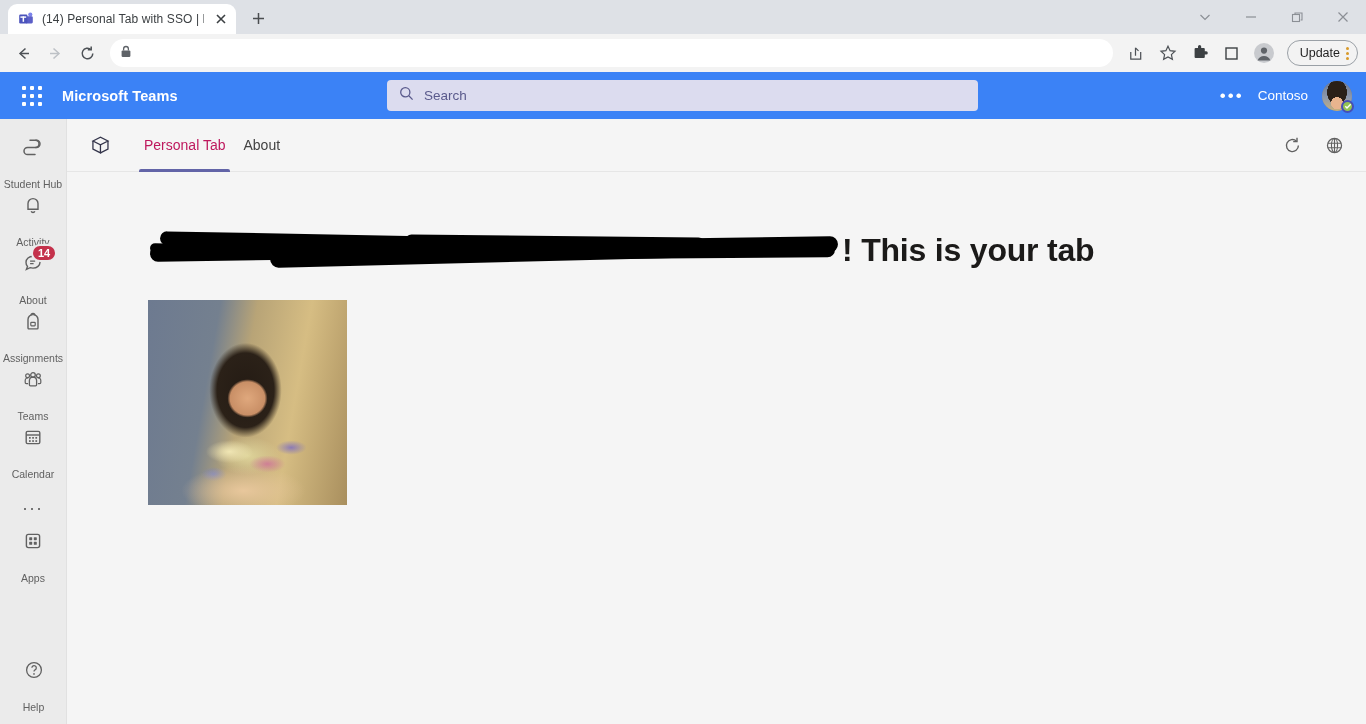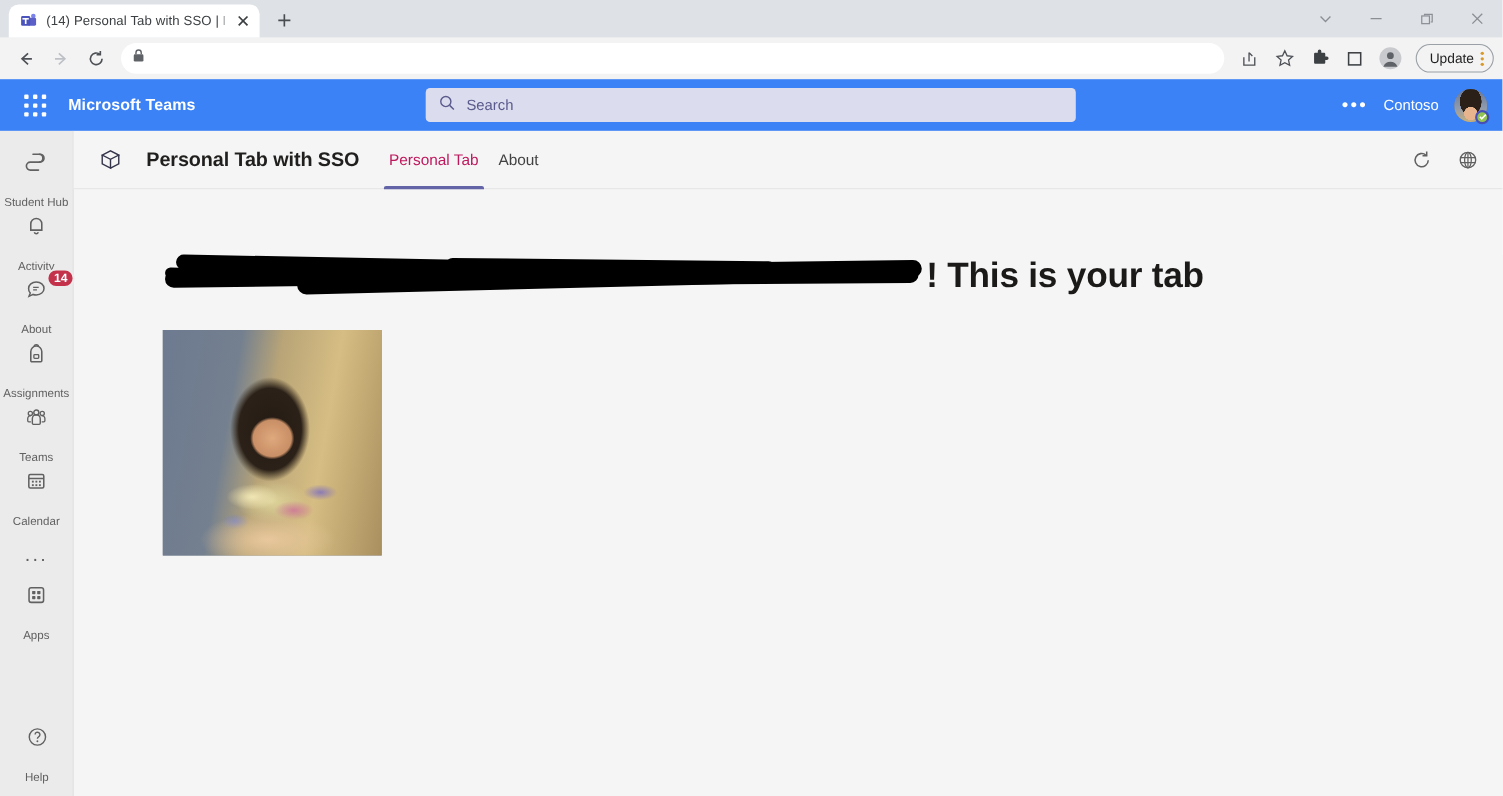--- a/index.html
+++ b/index.html
@@ -110,21 +110,21 @@
     padding-top: 14px; flex: none; position: relative;
   }
   .rail-item {
     width: 67px; height: 58px; display: flex; flex-direction: column;
     align-items: center; justify-content: center; gap: 2px;
     color: #616161; position: relative;
   }
   .rail-item .label { font-size: 10.5px; color: #616161; line-height: 12px; white-space: nowrap; margin-top: 17px; }
   .rail-icon { position: relative; width: 24px; height: 24px; display: flex; align-items: center; justify-content: center; }
   .badge {
-    position: absolute; top: -7px; left: 21px; min-width: 22px; height: 18px;
+    position: absolute; top: -7px; left: 10px; min-width: 22px; height: 18px;
     background: #c4314b; color: #fff; border-radius: 9px; font-size: 11px;
     font-weight: bold; display: flex; align-items: center; justify-content: center;
     padding: 0 5px; border: 2px solid #ebebeb;
   }
   .rail-more { height: 46px; display: flex; align-items: center; justify-content: center; color: #616161; }
   .rail-more span { font-size: 18px; letter-spacing: 2px; line-height: 6px; }
   .rail-bottom { position: absolute; bottom: 10px; left: 0; width: 67px; }
 
   .stage { flex: 1 1 auto; display: flex; flex-direction: column; min-width: 0; background: #f5f5f5; }
   .app-header {
@@ -461,21 +461,20 @@
       <div class="stage">
 
         <div class="app-header">
           <span class="app-icon">
             <svg width="22" height="22" viewBox="0 0 24 24">
               <path d="M3.2 7.6 L11.4 3.4 L19.6 7.6 L11.4 11.8 Z" stroke="#33344a" stroke-width="1.4" fill="none"></path>
               <path d="M3.2 7.6 V16.4 L11.4 20.6 V11.8" stroke="#33344a" stroke-width="1.4" fill="none"></path>
               <path d="M19.6 7.6 V16.4 L11.4 20.6" stroke="#33344a" stroke-width="1.4" fill="none"></path>
             </svg>
           </span>
-          <div class="app-title">Personal Tab with SSO</div>
           <div class="app-tabs">
             <div class="app-tab active">
               <span>Personal Tab</span>
             </div>
             <div class="app-tab">
               <span>About</span>
             </div>
           </div>
           <div class="app-header-right">
             <div class="hdr-icon">

